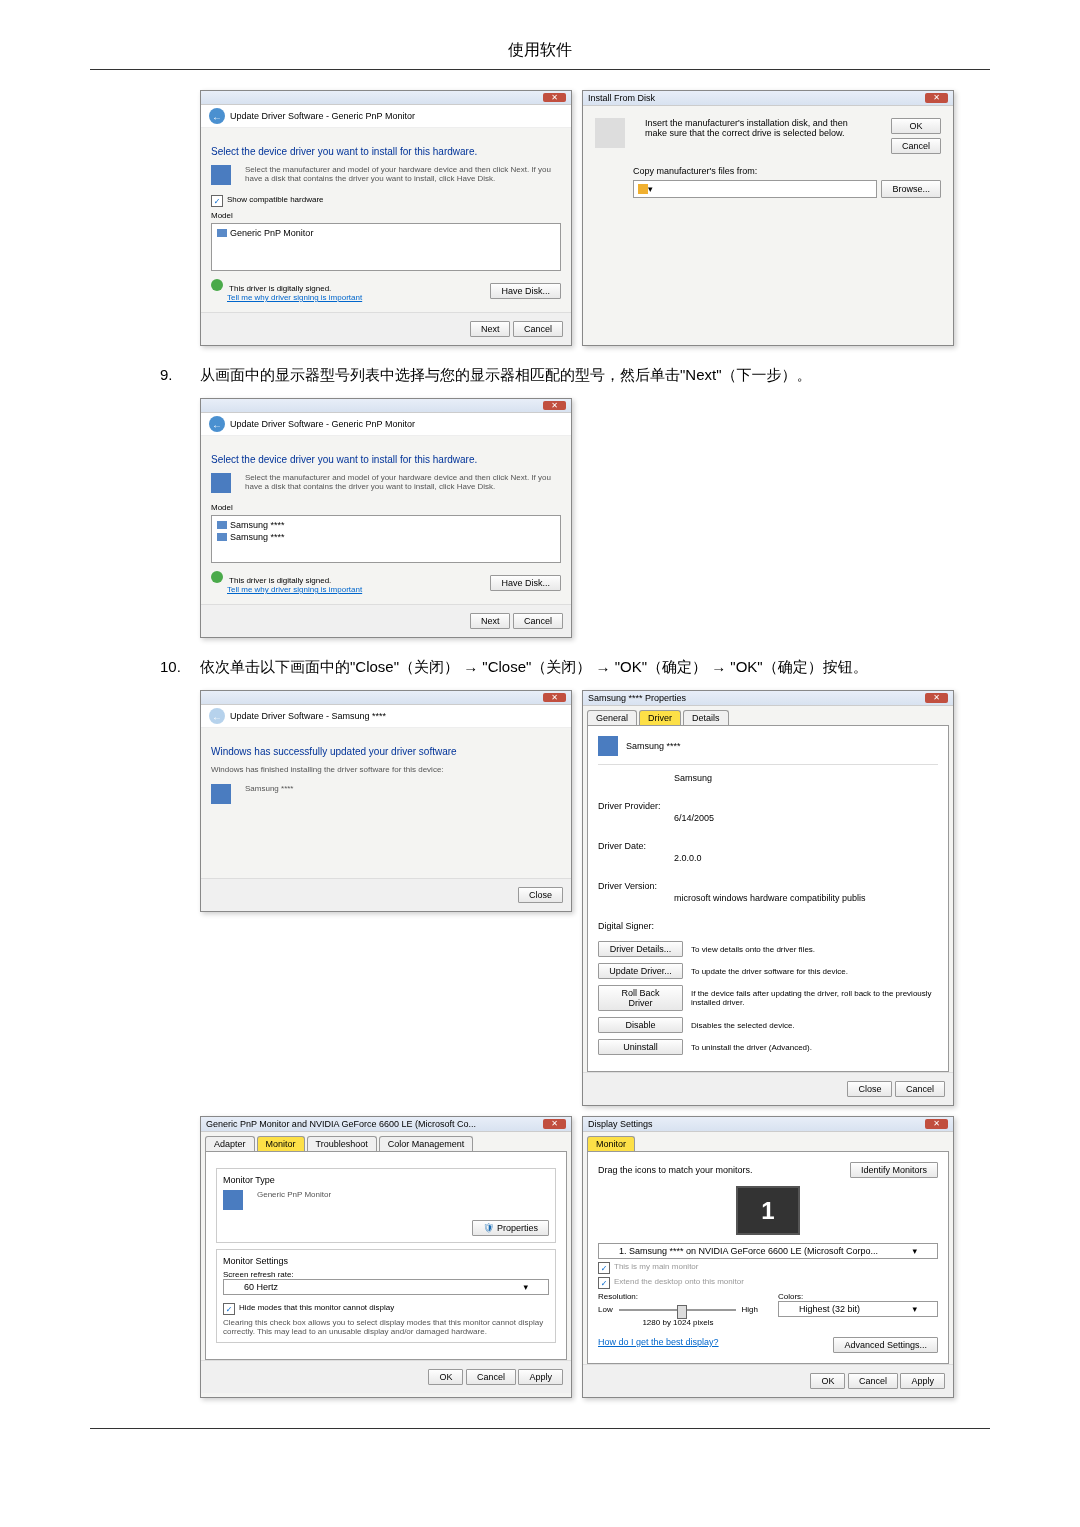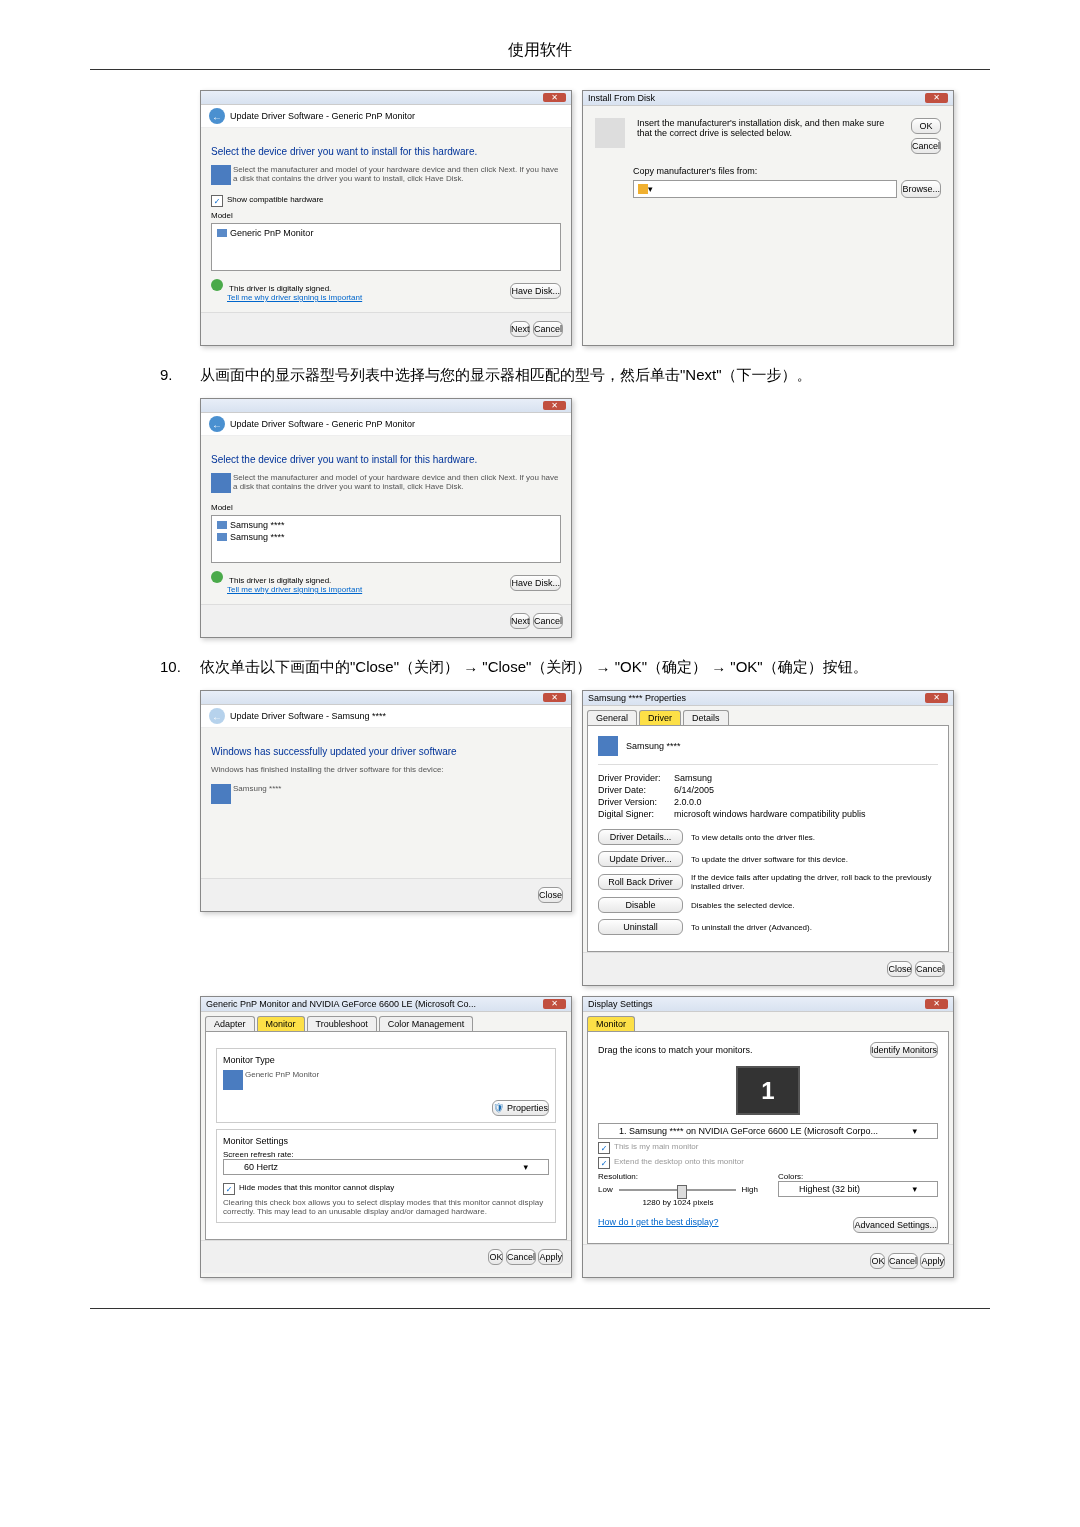--- a/index.html
+++ b/index.html
@@ -95,21 +95,21 @@
   color: #fff;
   font-size: 10px;
 }
 .blue-heading {
   color: #003399;
   font-size: 10px;
   margin: 8px 0;
 }
 .hint-row {
   display: flex;
-  gap: 2px;
+  gap: 14px;
   font-size: 8px;
   color: #555;
   margin: 5px 0 10px 0;
 }
 .hint-icon {
   width: 20px;
   height: 20px;
   background: #4a7cc0;
   flex-shrink: 0;
 }
@@ -148,37 +148,37 @@
   display: inline-block;
   margin-right: 4px;
 }
 .link {
   color: #0066cc;
   text-decoration: underline;
 }
 .win-btn {
   background: linear-gradient(#fefefe, #e8e8e8);
   border: 1px solid #999;
-  border-radius: 6px;
-  padding: 2px 0;
+  border-radius: 1px;
+  padding: 2px 10px;
   font-size: 9px;
   cursor: pointer;
 }
 .win-footer {
   text-align: right;
   padding: 8px;
   background: #f0f0f0;
   border-top: 1px solid #ddd;
 }
 .install-disk {
   width: 370px;
 }
 .install-body {
   display: flex;
-  gap: 12px;
+  gap: 20px;
   padding: 12px;
 }
 .disk-icon {
   width: 30px;
   height: 30px;
   background: #ddd;
   flex-shrink: 0;
 }
 .install-text {
   flex: 1;
@@ -242,20 +242,21 @@
 }
 .prop-table {
   font-size: 9px;
 }
 .prop-table div {
   display: flex;
   margin: 2px 0;
 }
 .prop-table .label {
   width: 76px;
+  margin-top: 28px;
 }
 .action-row {
   display: flex;
   gap: 8px;
   margin: 6px 0;
   align-items: center;
 }
 .action-row .win-btn {
   width: 85px;
   text-align: center;

